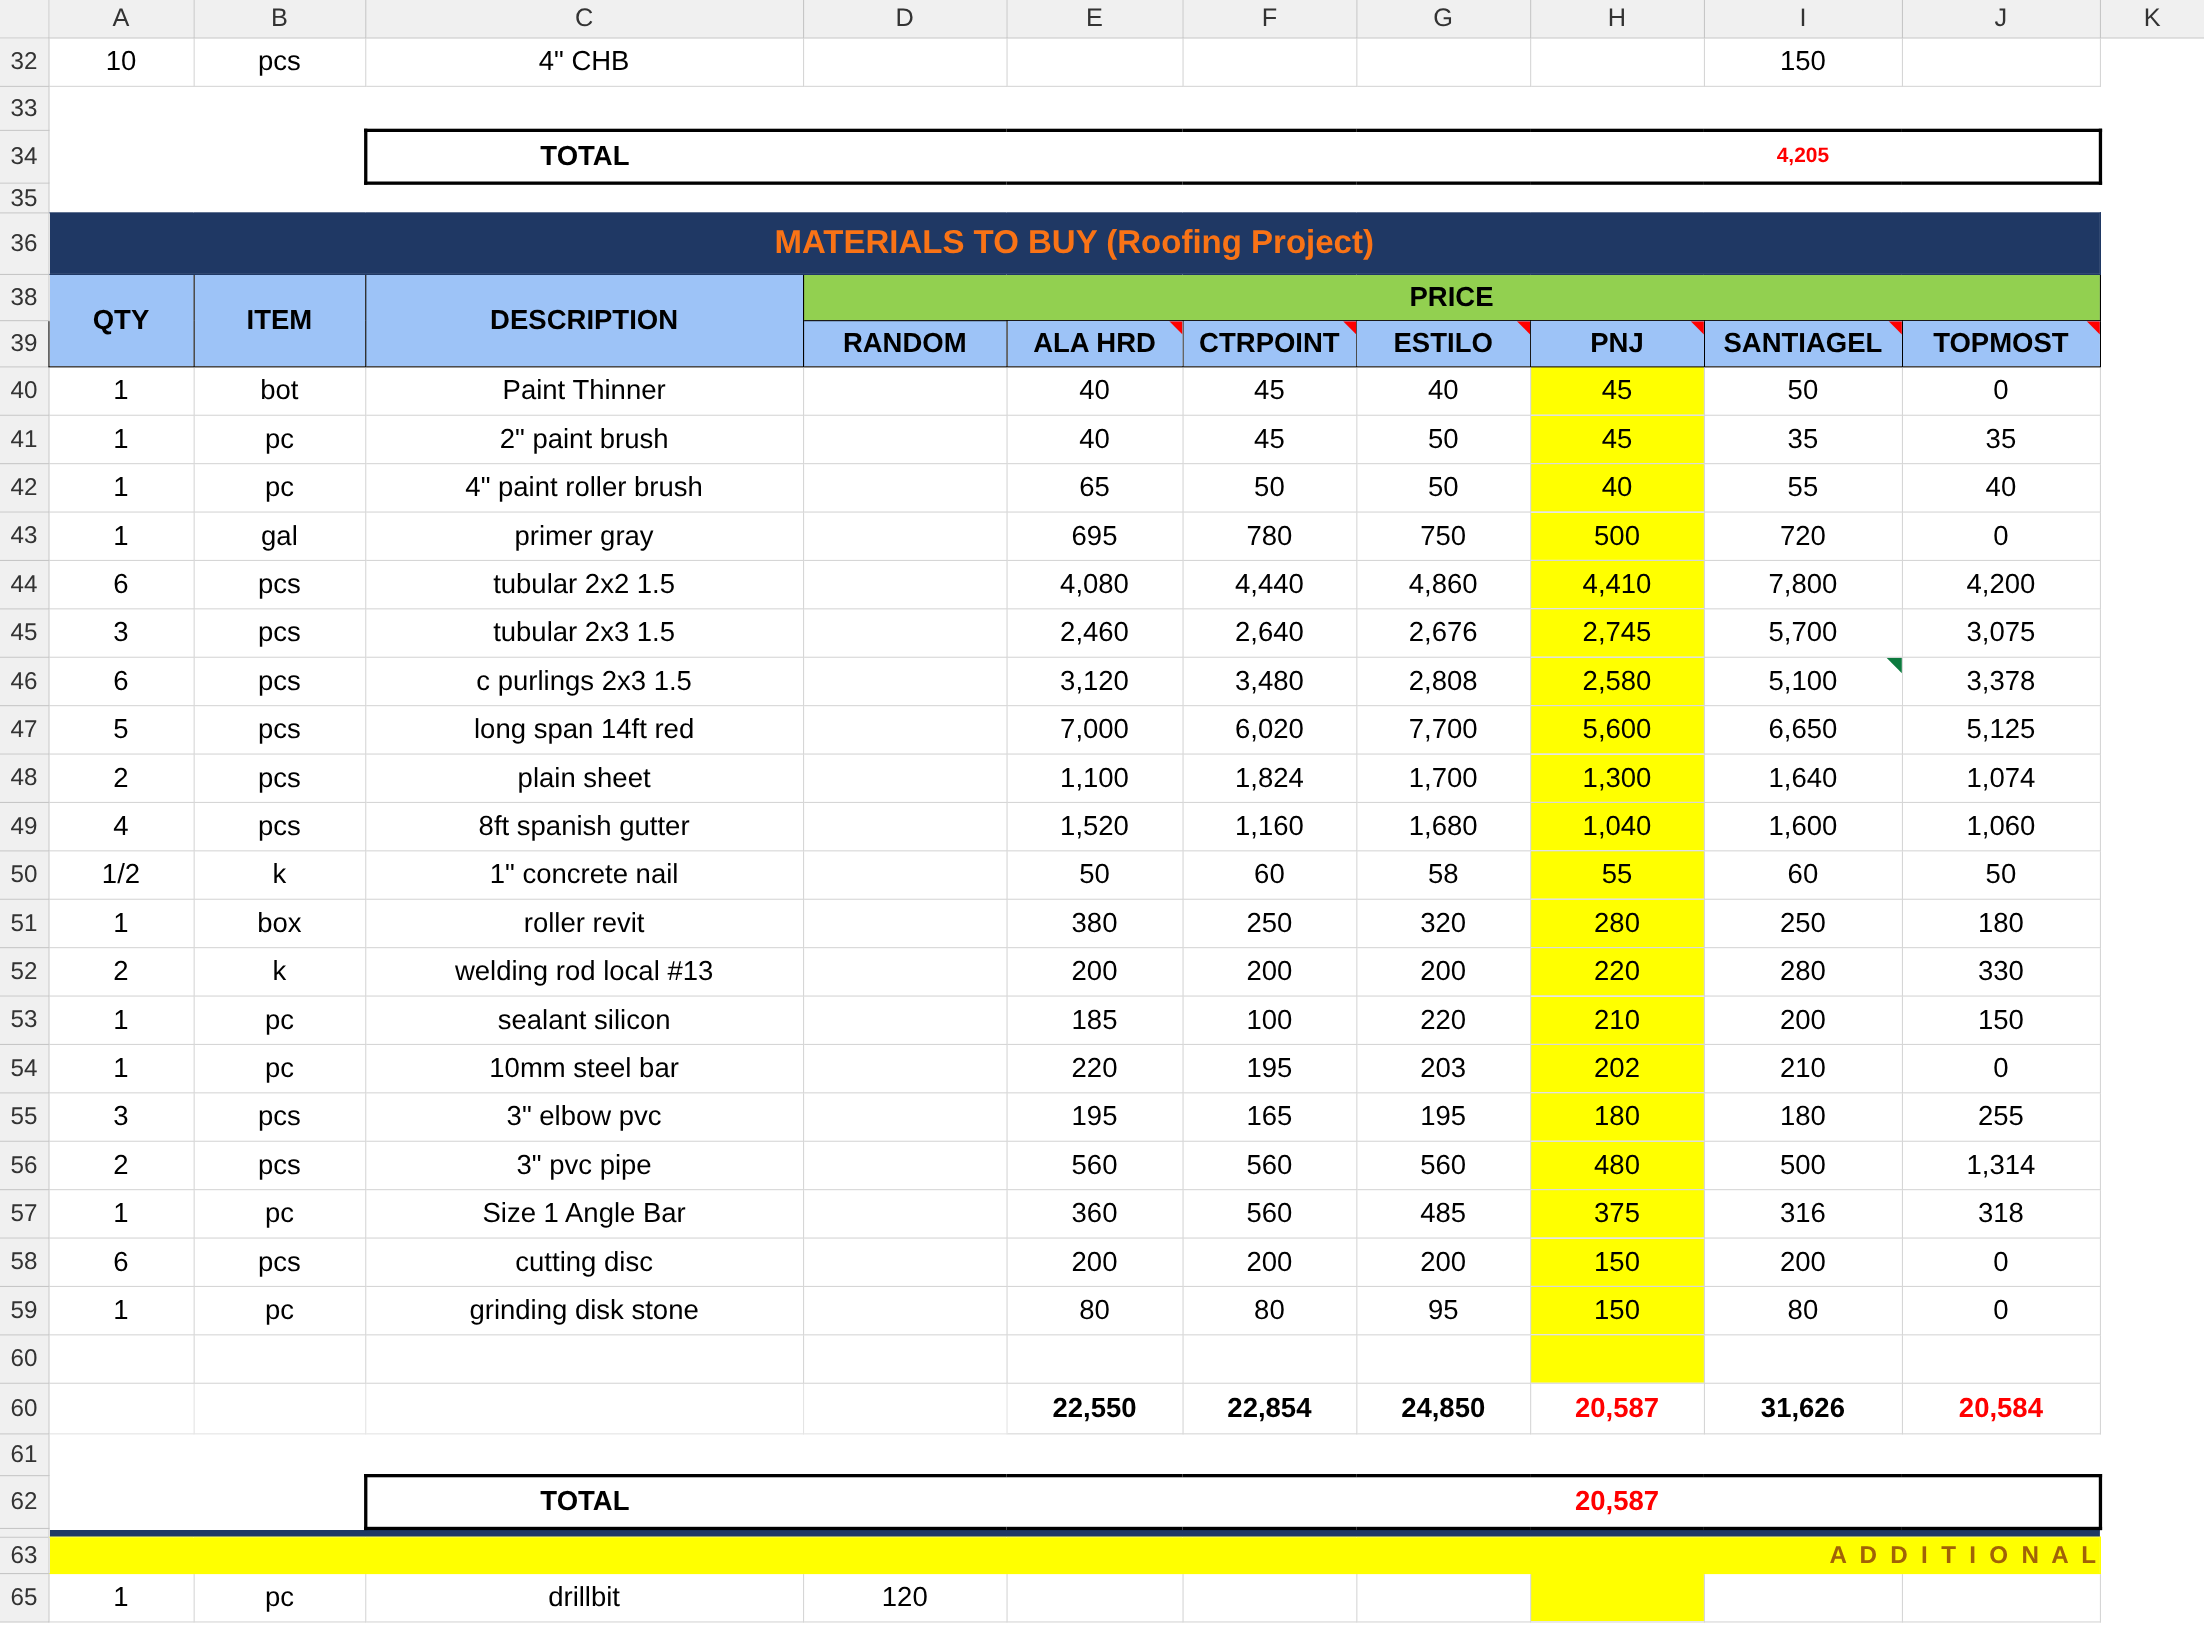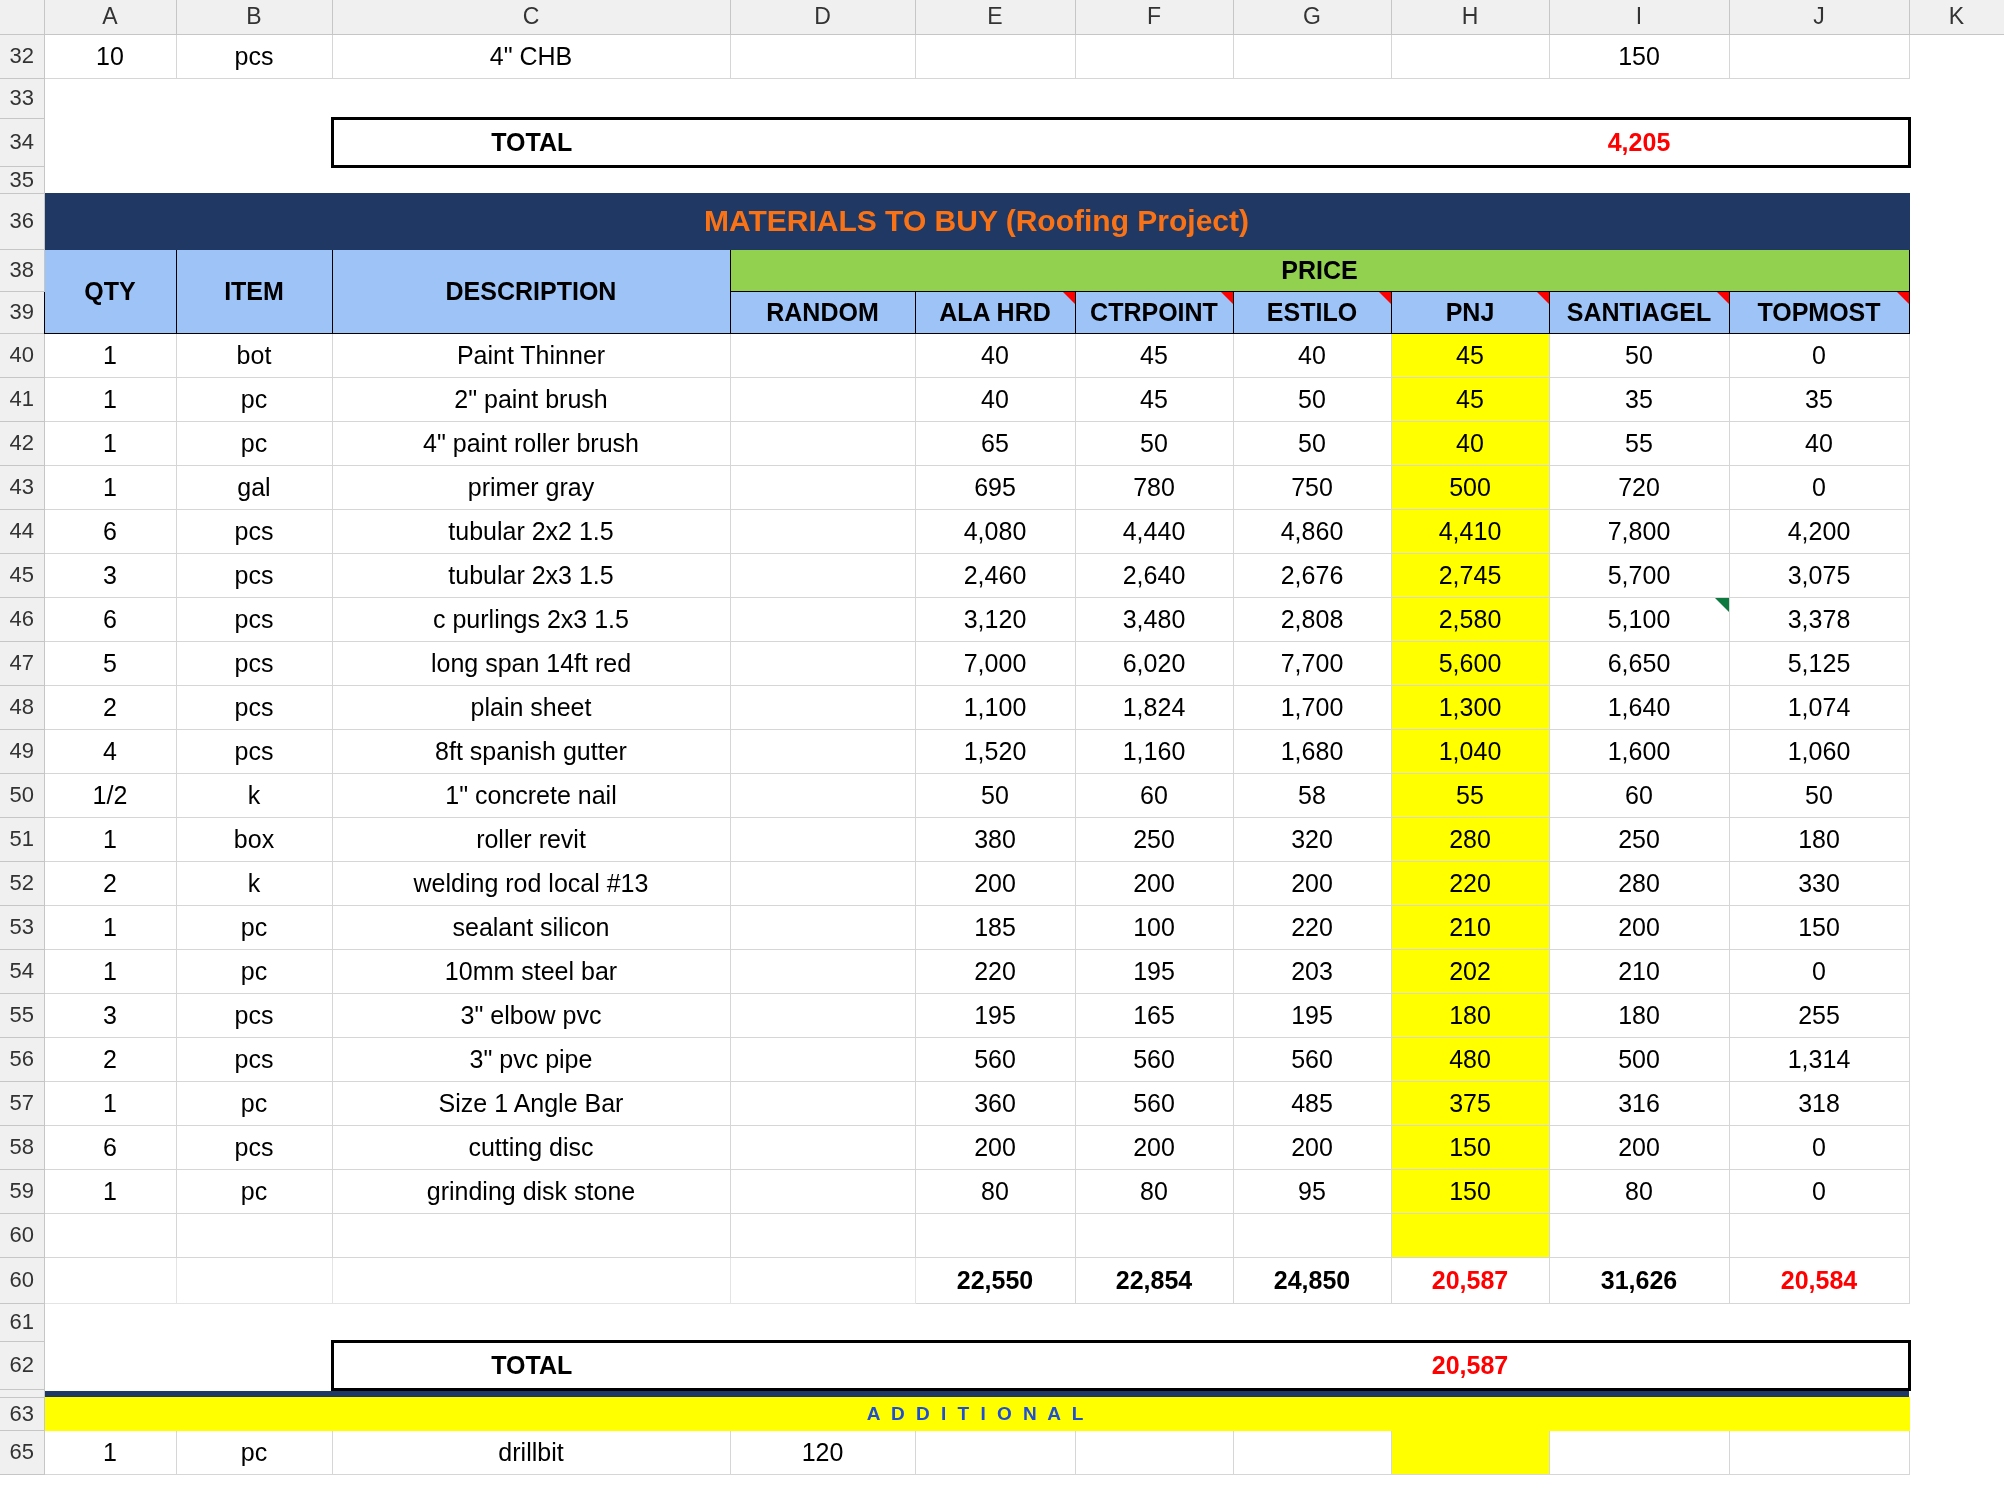--- a/index.html
+++ b/index.html
@@ -81,25 +81,25 @@
     background: #1f3864;
     color: #f97316;
     font-weight: bold;
     font-size: 30px;
     text-align: center;
     vertical-align: middle;
     border: 1px solid #1f3864;
   }
   .addbanner {
     background: #ffff00;
-    color: #1d4ed8;
+    color: #a16207;
     font-weight: bold;
-    font-size: 19px;
+    font-size: 22px;
     letter-spacing: 3px;
-    text-align: center;
+    text-align: right;
     vertical-align: middle;
     border: 1px solid #ffff00;
   }
   .navybar {
     background: #1f3864;
     height: 8px;
     border: none;
   }
 
   .hdrblue {
@@ -208,21 +208,21 @@
     <tr style="height:48px">
       <td class="rowhead">34</td>
       <td class="nb"></td>
       <td class="nb"></td>
       <td class="lefttot" style="border:3px solid #000; border-right:none;">TOTAL</td>
       <td style="border:3px solid #000; border-left:none; border-right:none;"></td>
       <td style="border:3px solid #000; border-left:none; border-right:none;"></td>
       <td style="border:3px solid #000; border-left:none; border-right:none;"></td>
       <td style="border:3px solid #000; border-left:none; border-right:none;"></td>
       <td style="border:3px solid #000; border-left:none; border-right:none;"></td>
-      <td class="red" style="border:3px solid #000; border-left:none; border-right:none; font-size:25px; text-align:center;">4,205</td>
+      <td class="red" style="border:3px solid #000; border-left:none; border-right:none; font-size:19px; text-align:center;">4,205</td>
       <td style="border:3px solid #000; border-left:none;"></td>
       <td class="nb"></td>
     </tr>
 
     <tr style="height:14px">
       <td class="rowhead">35</td>
       <td class="nb" colspan="11"></td>
     </tr>
 
     <tr style="height:56px">

